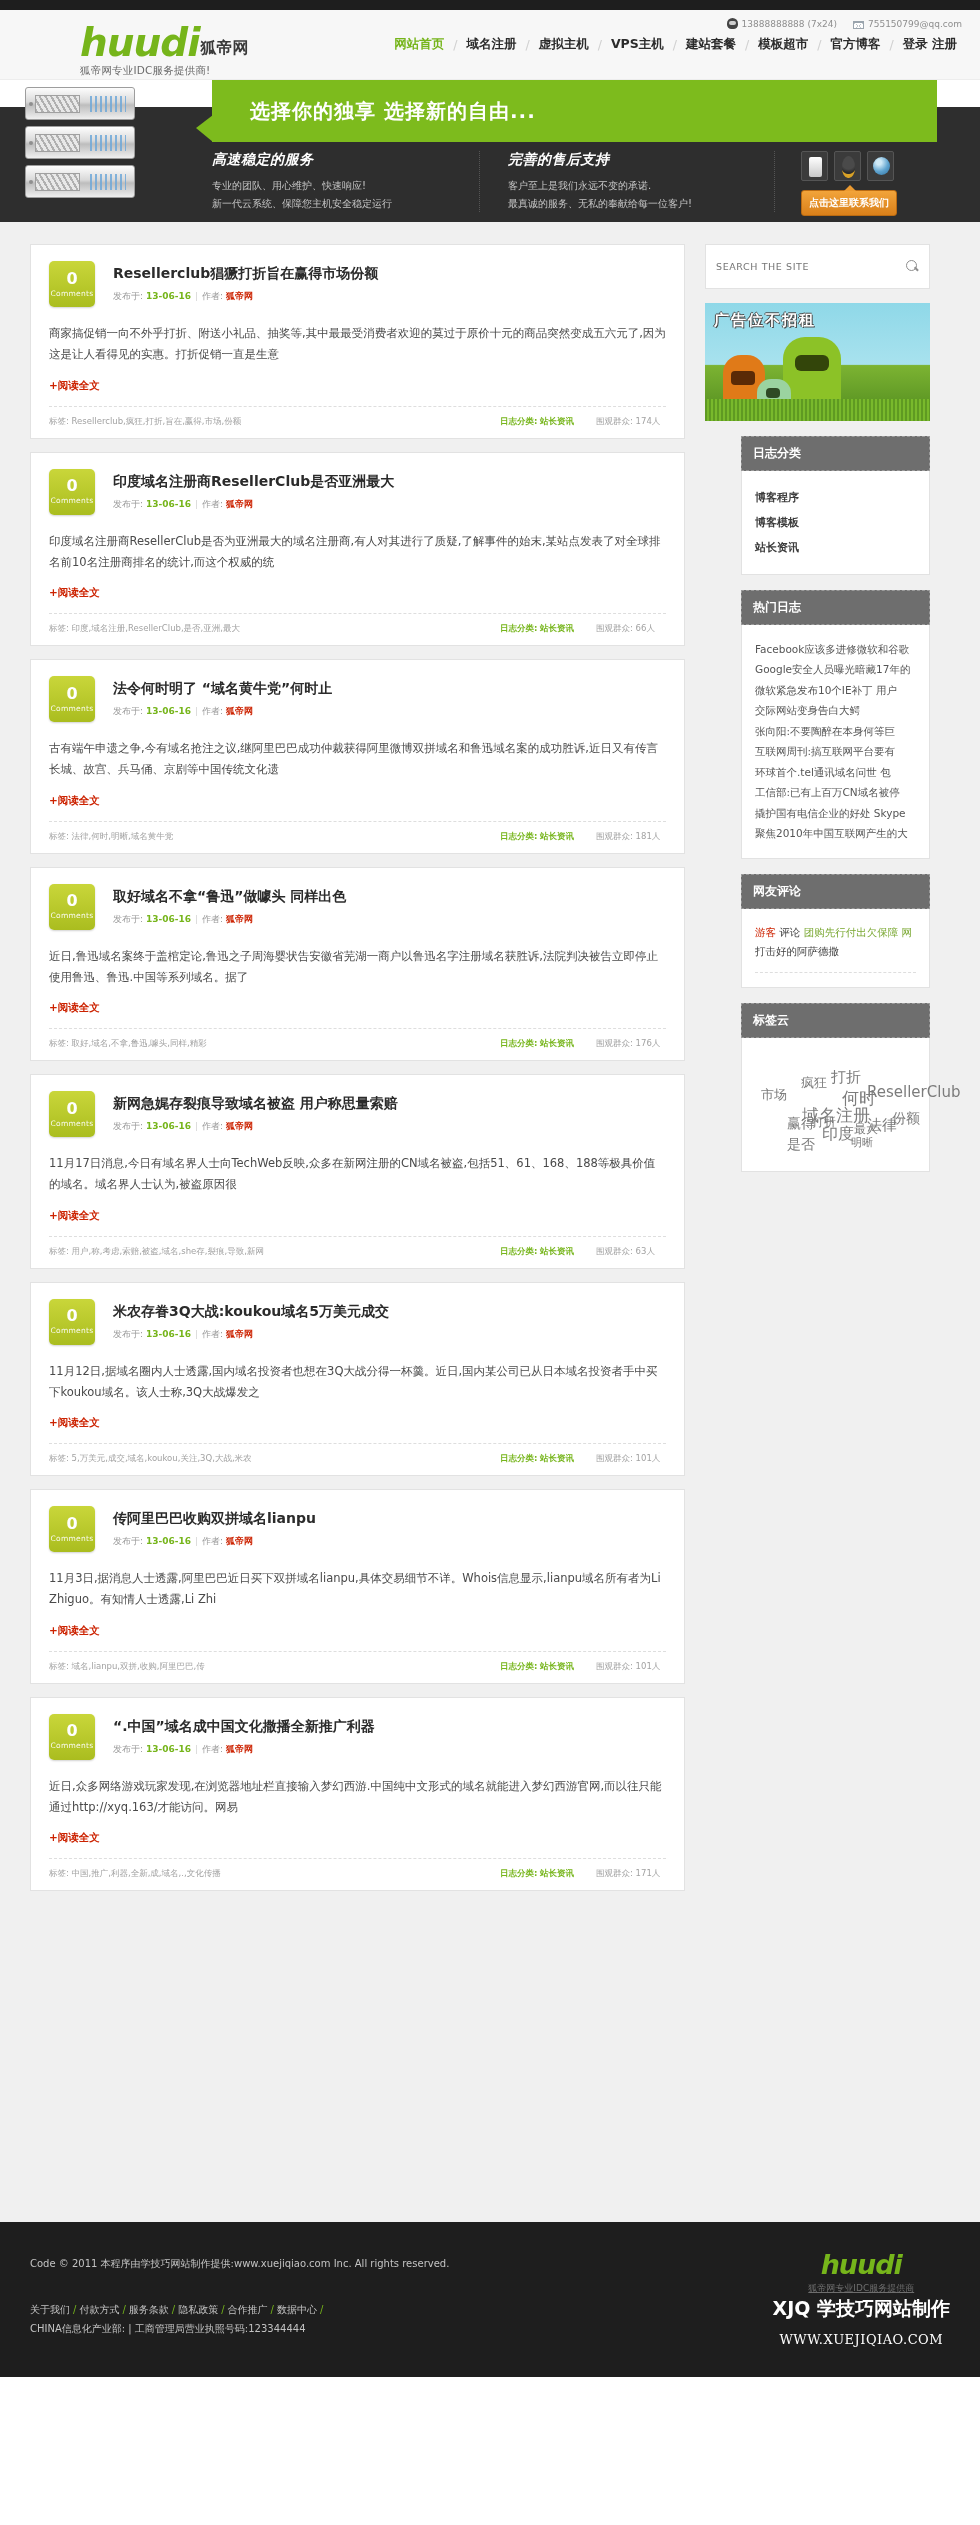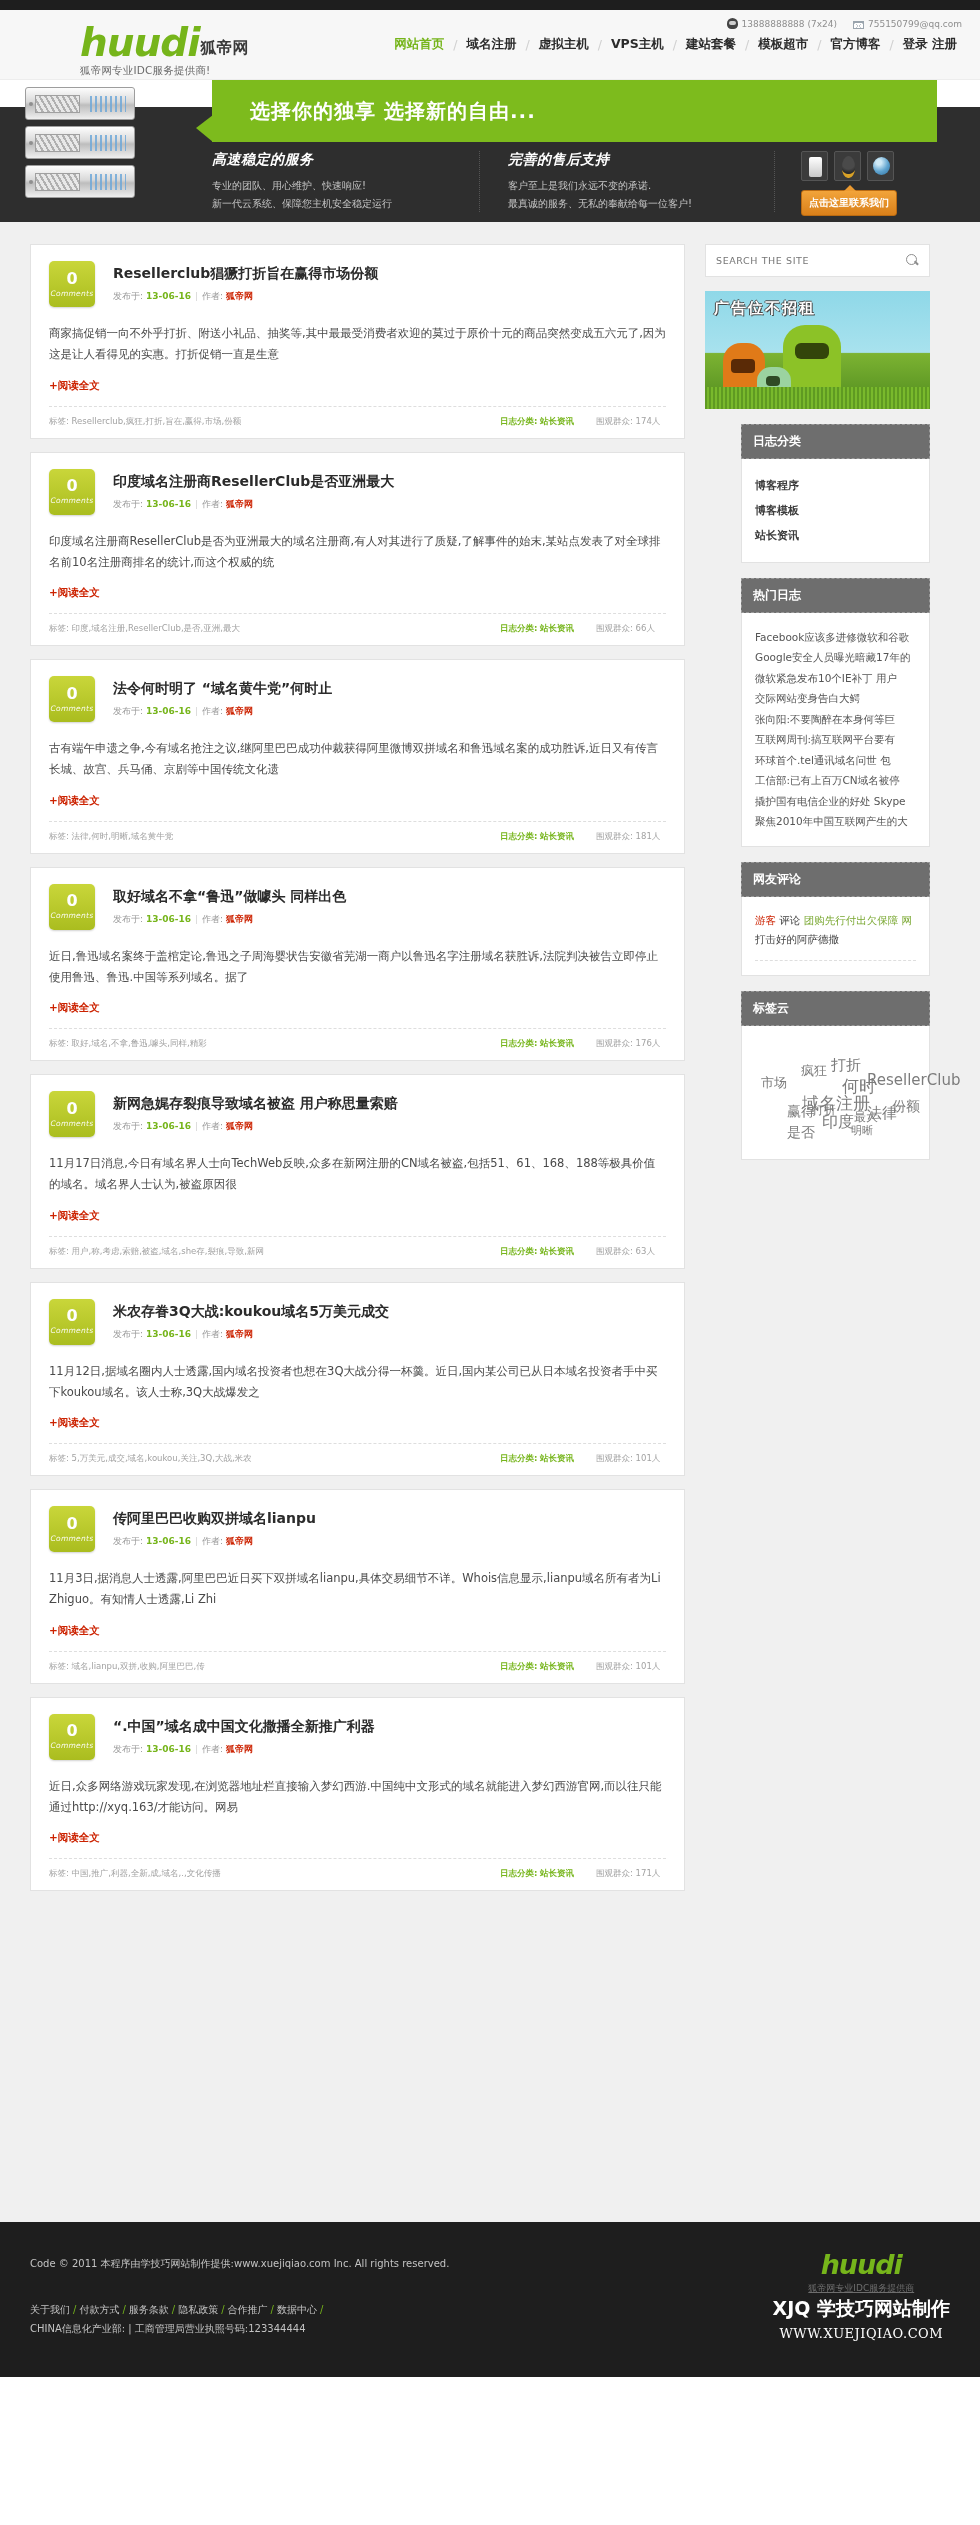--- a/index.html
+++ b/index.html
@@ -171,21 +171,21 @@
   }
   .post-head { display: flex; align-items: flex-start; }
   .cbadge {
     width: 46px; height: 46px; flex: none;
     background: linear-gradient(to bottom, #c9d63a, #aabd1f);
     border-radius: 5px; color: #fff;
     display: flex; flex-direction: column; align-items: center; justify-content: center;
     box-shadow: 0 1px 2px rgba(0,0,0,.18);
   }
   .cbadge .num { font-size: 16px; font-weight: bold; line-height: 1; }
-  .cbadge .lbl { font-size: 7.5px; margin-top: 2px; opacity: .92; letter-spacing: .3px; font-style: italic; }
+  .cbadge .lbl { font-size: 7.5px; margin-top: 2px; opacity: .92; letter-spacing: .3px; }
   .post-headtext { margin-left: 18px; padding-top: 3px; }
   .post-title {
     font-size: 14px; font-weight: bold; color: #2b2b2b; line-height: 1.3;
   }
   .post-meta { font-size: 9px; color: #9a9a9a; margin-top: 8px; }
   .post-meta .date { color: #76b51b; font-weight: bold; }
   .post-meta .pipe { color: #d4d4d4; margin: 0 4px; }
   .post-meta .author { color: #cc2200; font-weight: bold; }
   .post-body {
     margin-top: 16px; font-size: 11.5px; color: #4a4a4a; line-height: 1.85;
@@ -205,21 +205,21 @@
   .post-foot .views { min-width: 70px; }
 
   .pager { margin: 4px 0 26px 0; }
   .pager .pg {
     display: inline-block; background: #5e5e5e; color: #fff;
     font-size: 9px; padding: 6px 12px; letter-spacing: 1px;
   }
 
   
   .searchbox {
-    background: #fff; border: 1px solid #e2e2e2; padding: 9px 10px;
+    background: #fff; border: 1px solid #e2e2e2; padding: 15px 10px;
     display: flex; align-items: center; margin-bottom: 14px;
   }
   .searchbox input {
     flex: 1; border: 0; outline: 0; font-size: 9.5px; color: #a5a5a5;
     letter-spacing: .6px; background: transparent;
     font-family: "DejaVu Sans", "Liberation Sans", sans-serif;
   }
   .s-ico {
     width: 13px; height: 13px; position: relative; flex: none; margin-left: 6px;
   }
@@ -309,21 +309,21 @@
   .fright { position: absolute; right: 0; top: -8px; text-align: center; }
   .f-huudi {
     font-size: 27px; font-weight: bold; font-style: italic; color: #76b51b;
     letter-spacing: -1px;
   }
   .f-sub { font-size: 9px; color: #6e6e6e; margin-top: 2px; text-decoration: underline; }
   .f-wm {
     margin-top: 1px; font-size: 19px; font-weight: bold; color: #ffffff;
     letter-spacing: 0px; white-space: nowrap;
   }
-  .f-url { font-size: 13px; color: #ffffff; letter-spacing: .5px; margin-top: 4px;
+  .f-url { font-size: 13px; color: #ffffff; letter-spacing: .5px; margin-top: 10px;
            font-family: "DejaVu Serif", "Liberation Serif", serif; }
 </style>
 </head>
 <body>
 
 <div class="topstrip"></div>
 
 <div class="header">
 
   <div class="contactbar">

